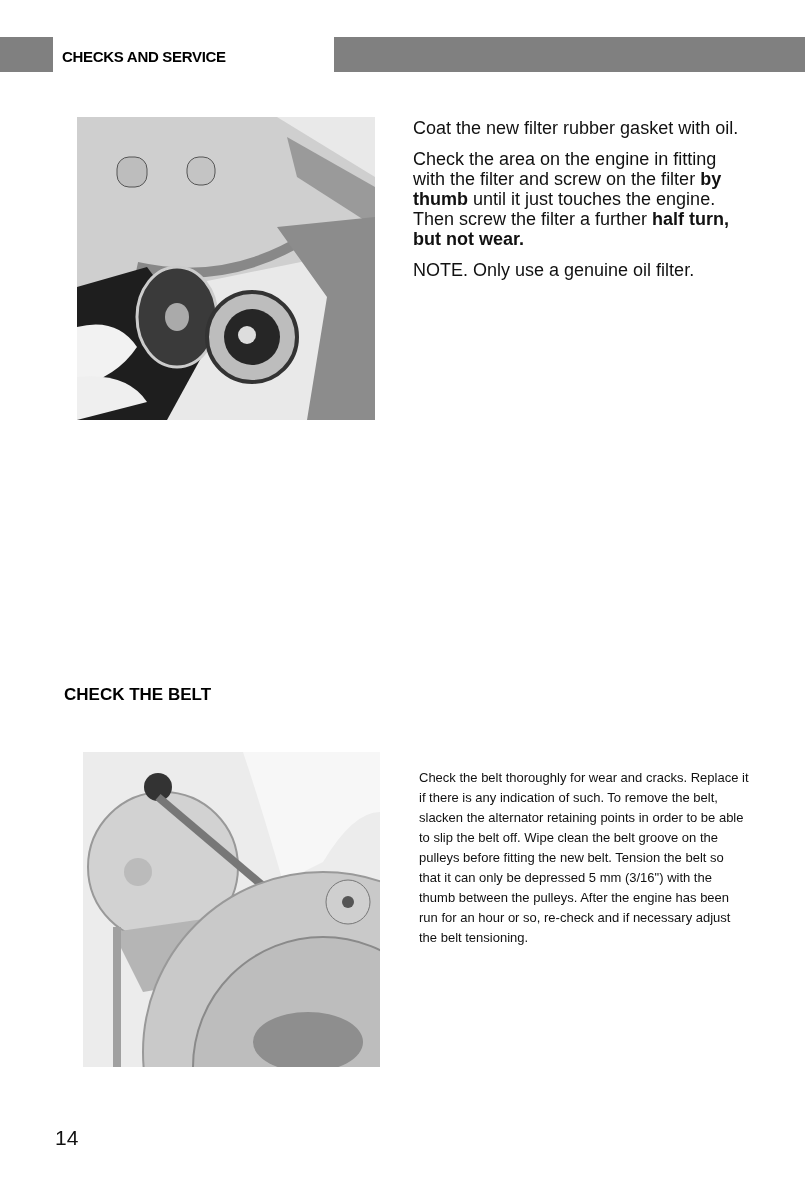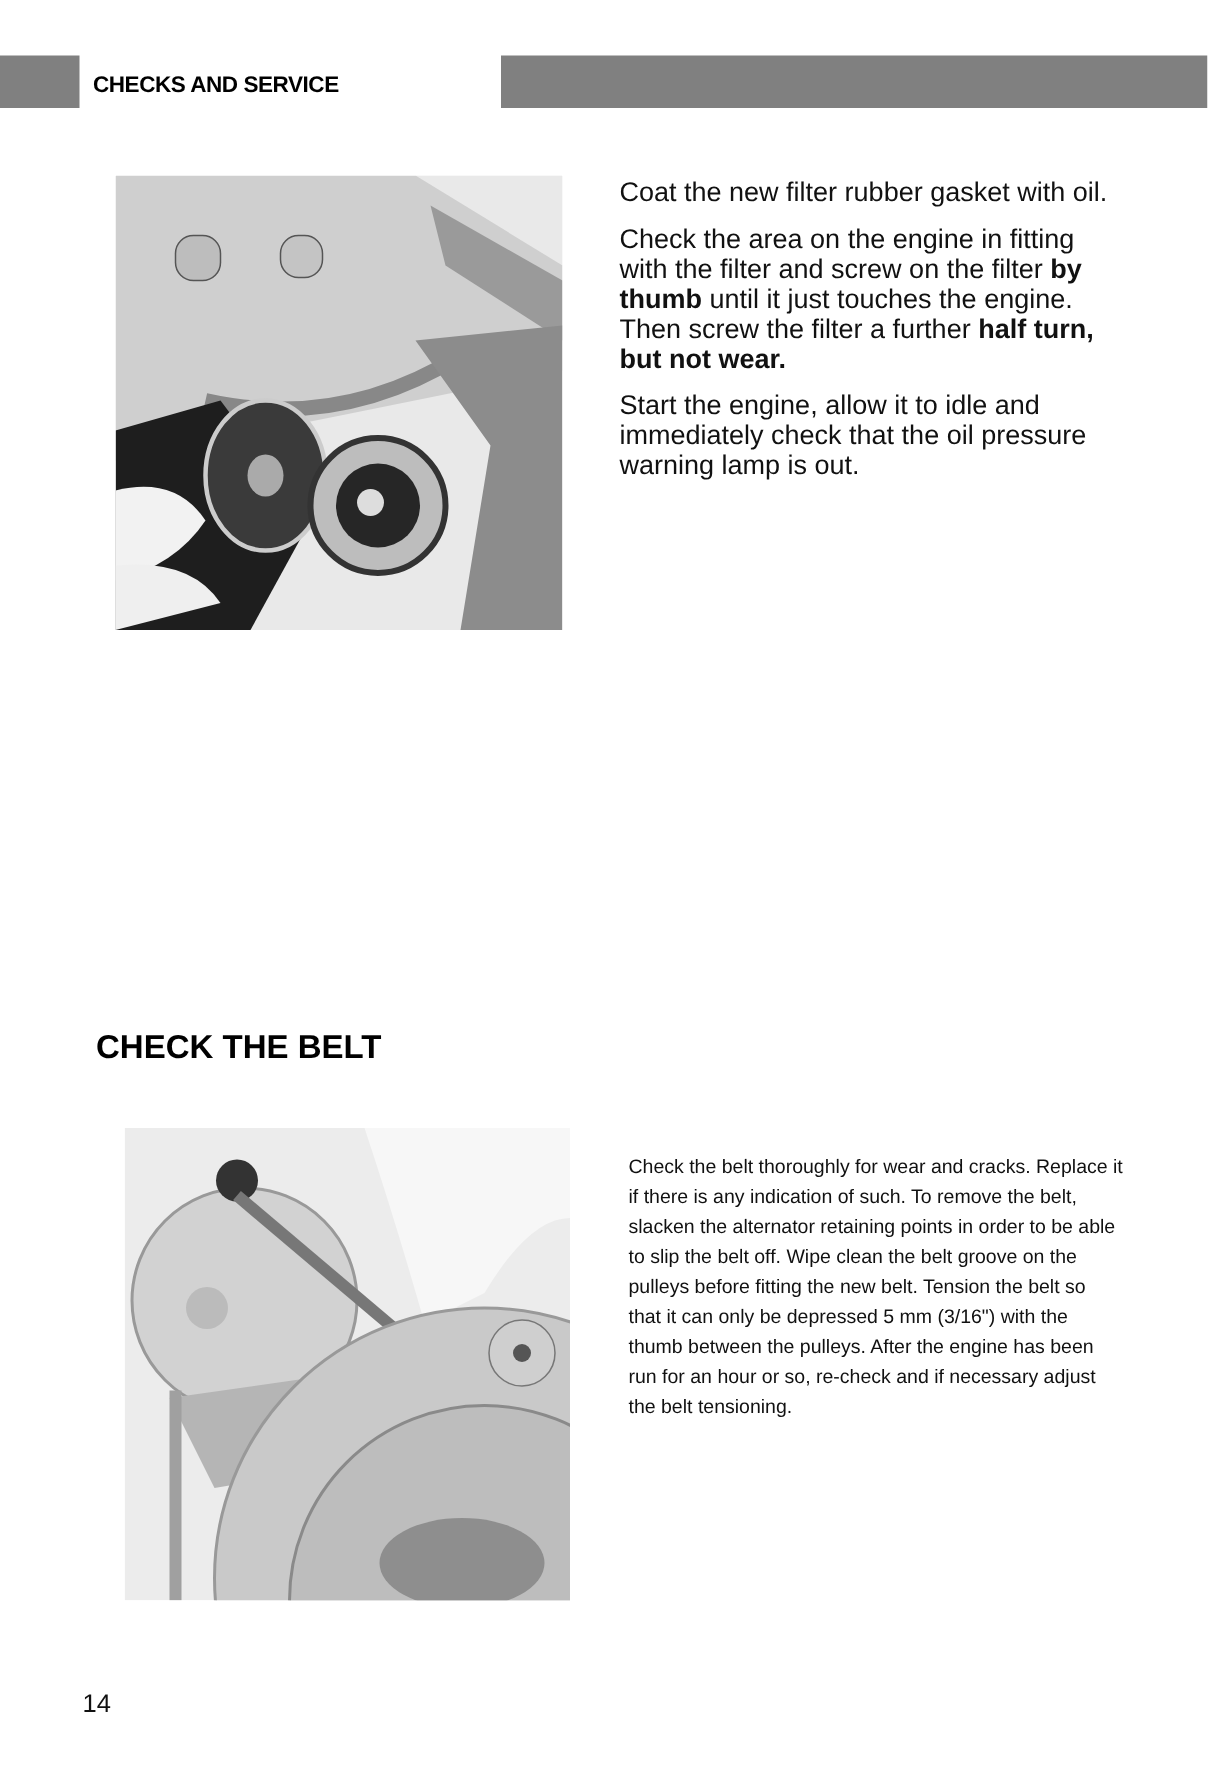--- a/index.html
+++ b/index.html
@@ -6,24 +6,24 @@
   body { width:805px; height:1190px; position:relative; overflow:hidden;
          font-family:"Liberation Sans", sans-serif; color:#111; }
   .bar-left { position:absolute; left:0; top:37px; width:53px; height:35px; background:#808080; }
   .bar-right { position:absolute; left:334px; top:37px; width:471px; height:35px; background:#808080; }
   .title { position:absolute; left:62px; top:48px; font-size:15px; font-weight:bold; letter-spacing:-0.3px; color:#000; }
   .photo { position:absolute; overflow:hidden; }
   .photo1 { left:77px; top:117px; width:298px; height:303px; }
   .photo2 { left:83px; top:752px; width:297px; height:315px; }
   .text1 { position:absolute; left:413px; top:118px; width:340px; font-size:18px; line-height:20px; }
   .text1 p { margin:0 0 11px 0; }
-  .h2 { position:absolute; left:64px; top:685px; font-size:22px; font-weight:bold; color:#000; }
+  .h2 { position:absolute; left:64px; top:685px; font-size:17px; font-weight:bold; color:#000; }
   .text2 { position:absolute; left:419px; top:768px; width:330px; font-size:13px; line-height:20px; }
   .text2 p { margin:0; }
-  .pagenum { position:absolute; left:55px; top:1126px; font-size:17px; }
+  .pagenum { position:absolute; left:55px; top:1126px; font-size:21px; }
   b { font-weight:bold; }
 </style>
 </head>
 <body>
 
 <div class="bar-left"></div>
 <div class="bar-right"></div>
 <div class="title">CHECKS AND SERVICE</div>
 
 <div class="photo photo1">
@@ -43,21 +43,21 @@
     <circle cx="170" cy="218" r="9" fill="#ddd"></circle>
     <polygon points="200,110 298,100 298,303 230,303 250,180" fill="#8c8c8c"></polygon>
     <path d="M0 210 Q40 200 60 230 Q40 260 0 270 Z" fill="#f2f2f2"></path>
     <path d="M0 260 Q50 255 70 285 L0 303 Z" fill="#efefef"></path>
   </svg>
 </div>
 
 <div class="text1">
   <p>Coat the new filter rubber gasket with oil.</p>
   <p><span>Check the area on the engine in fitting with the filter and screw on the filter </span><b>by thumb</b><span> until it just touches the engine. Then screw the filter a further </span><b>half turn, but not wear.</b></p>
-  <p>Start the engine, allow it to idle and immediately check that the oil pressure warning lamp is out.</p>
+  <p>NOTE. Only use a genuine oil filter.</p>
 </div>
 
 <div class="h2">CHECK THE BELT</div>
 
 <div class="photo photo2">
   <svg width="297" height="315" viewBox="0 0 297 315">
     <rect width="297" height="315" fill="#ececec"></rect>
     <circle cx="80" cy="115" r="75" fill="#d2d2d2" stroke="#999" stroke-width="2"></circle>
     <circle cx="55" cy="120" r="14" fill="#bbb"></circle>
     <circle cx="75" cy="35" r="14" fill="#333"></circle>

